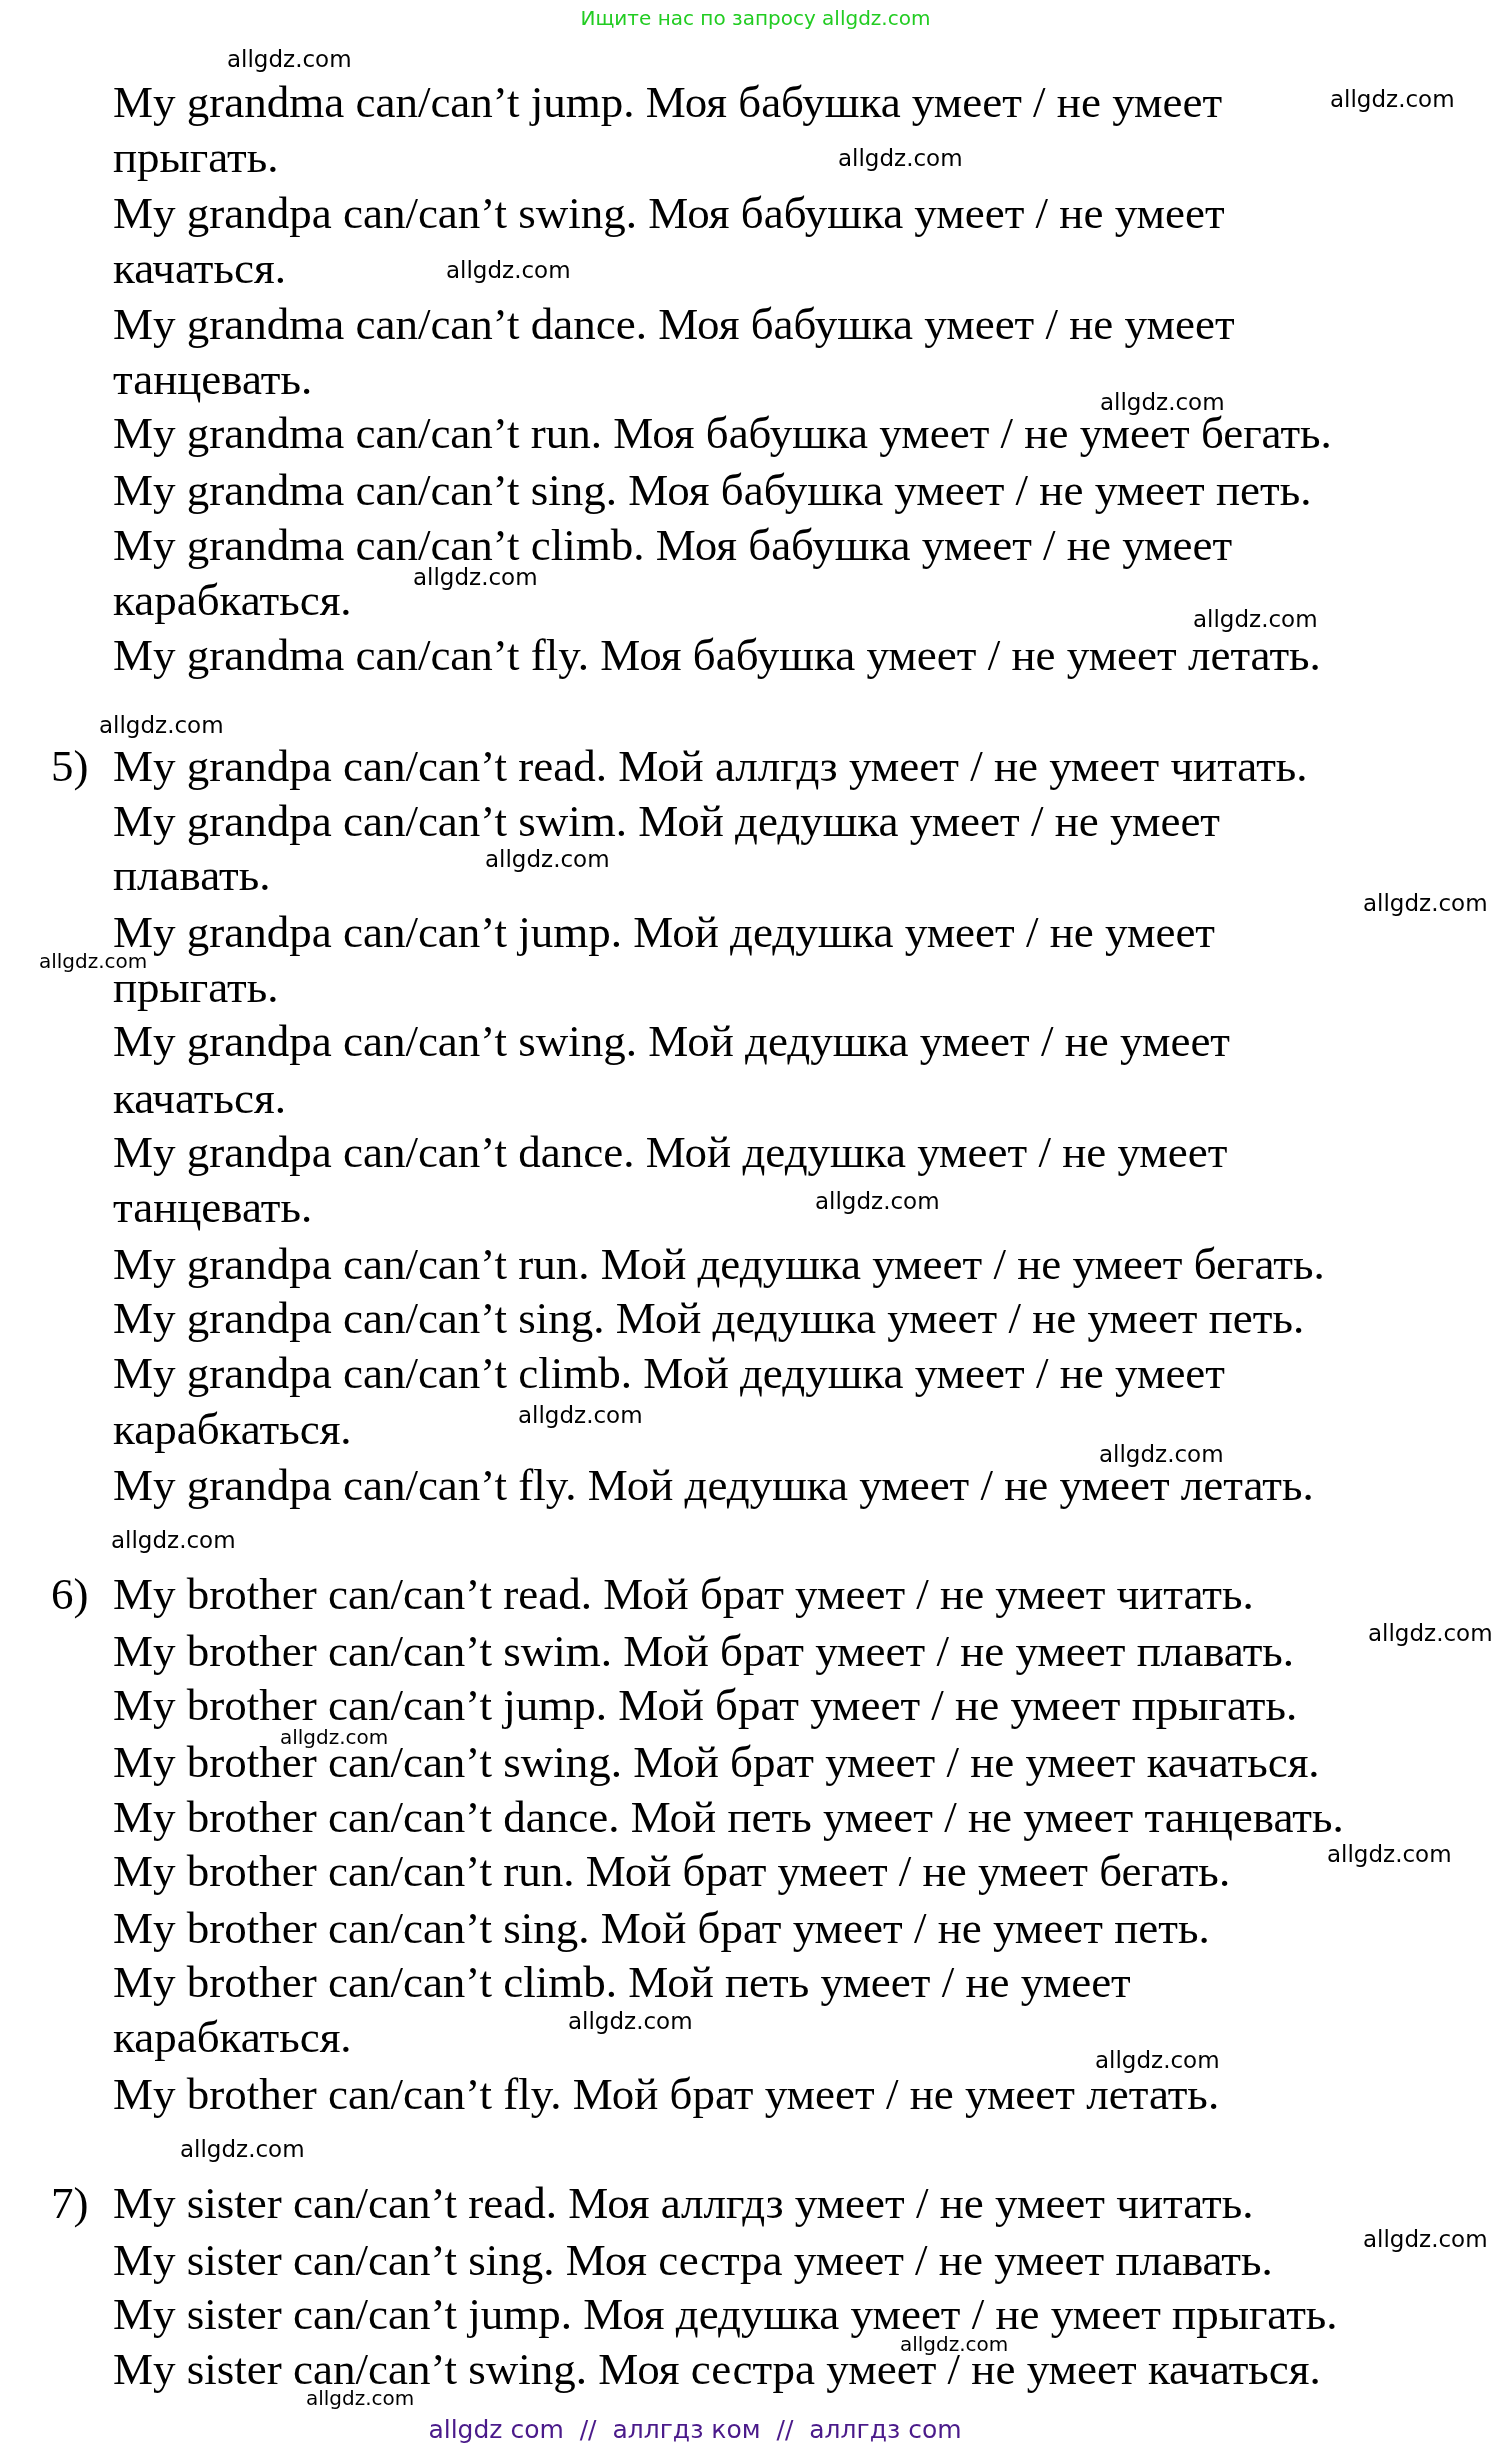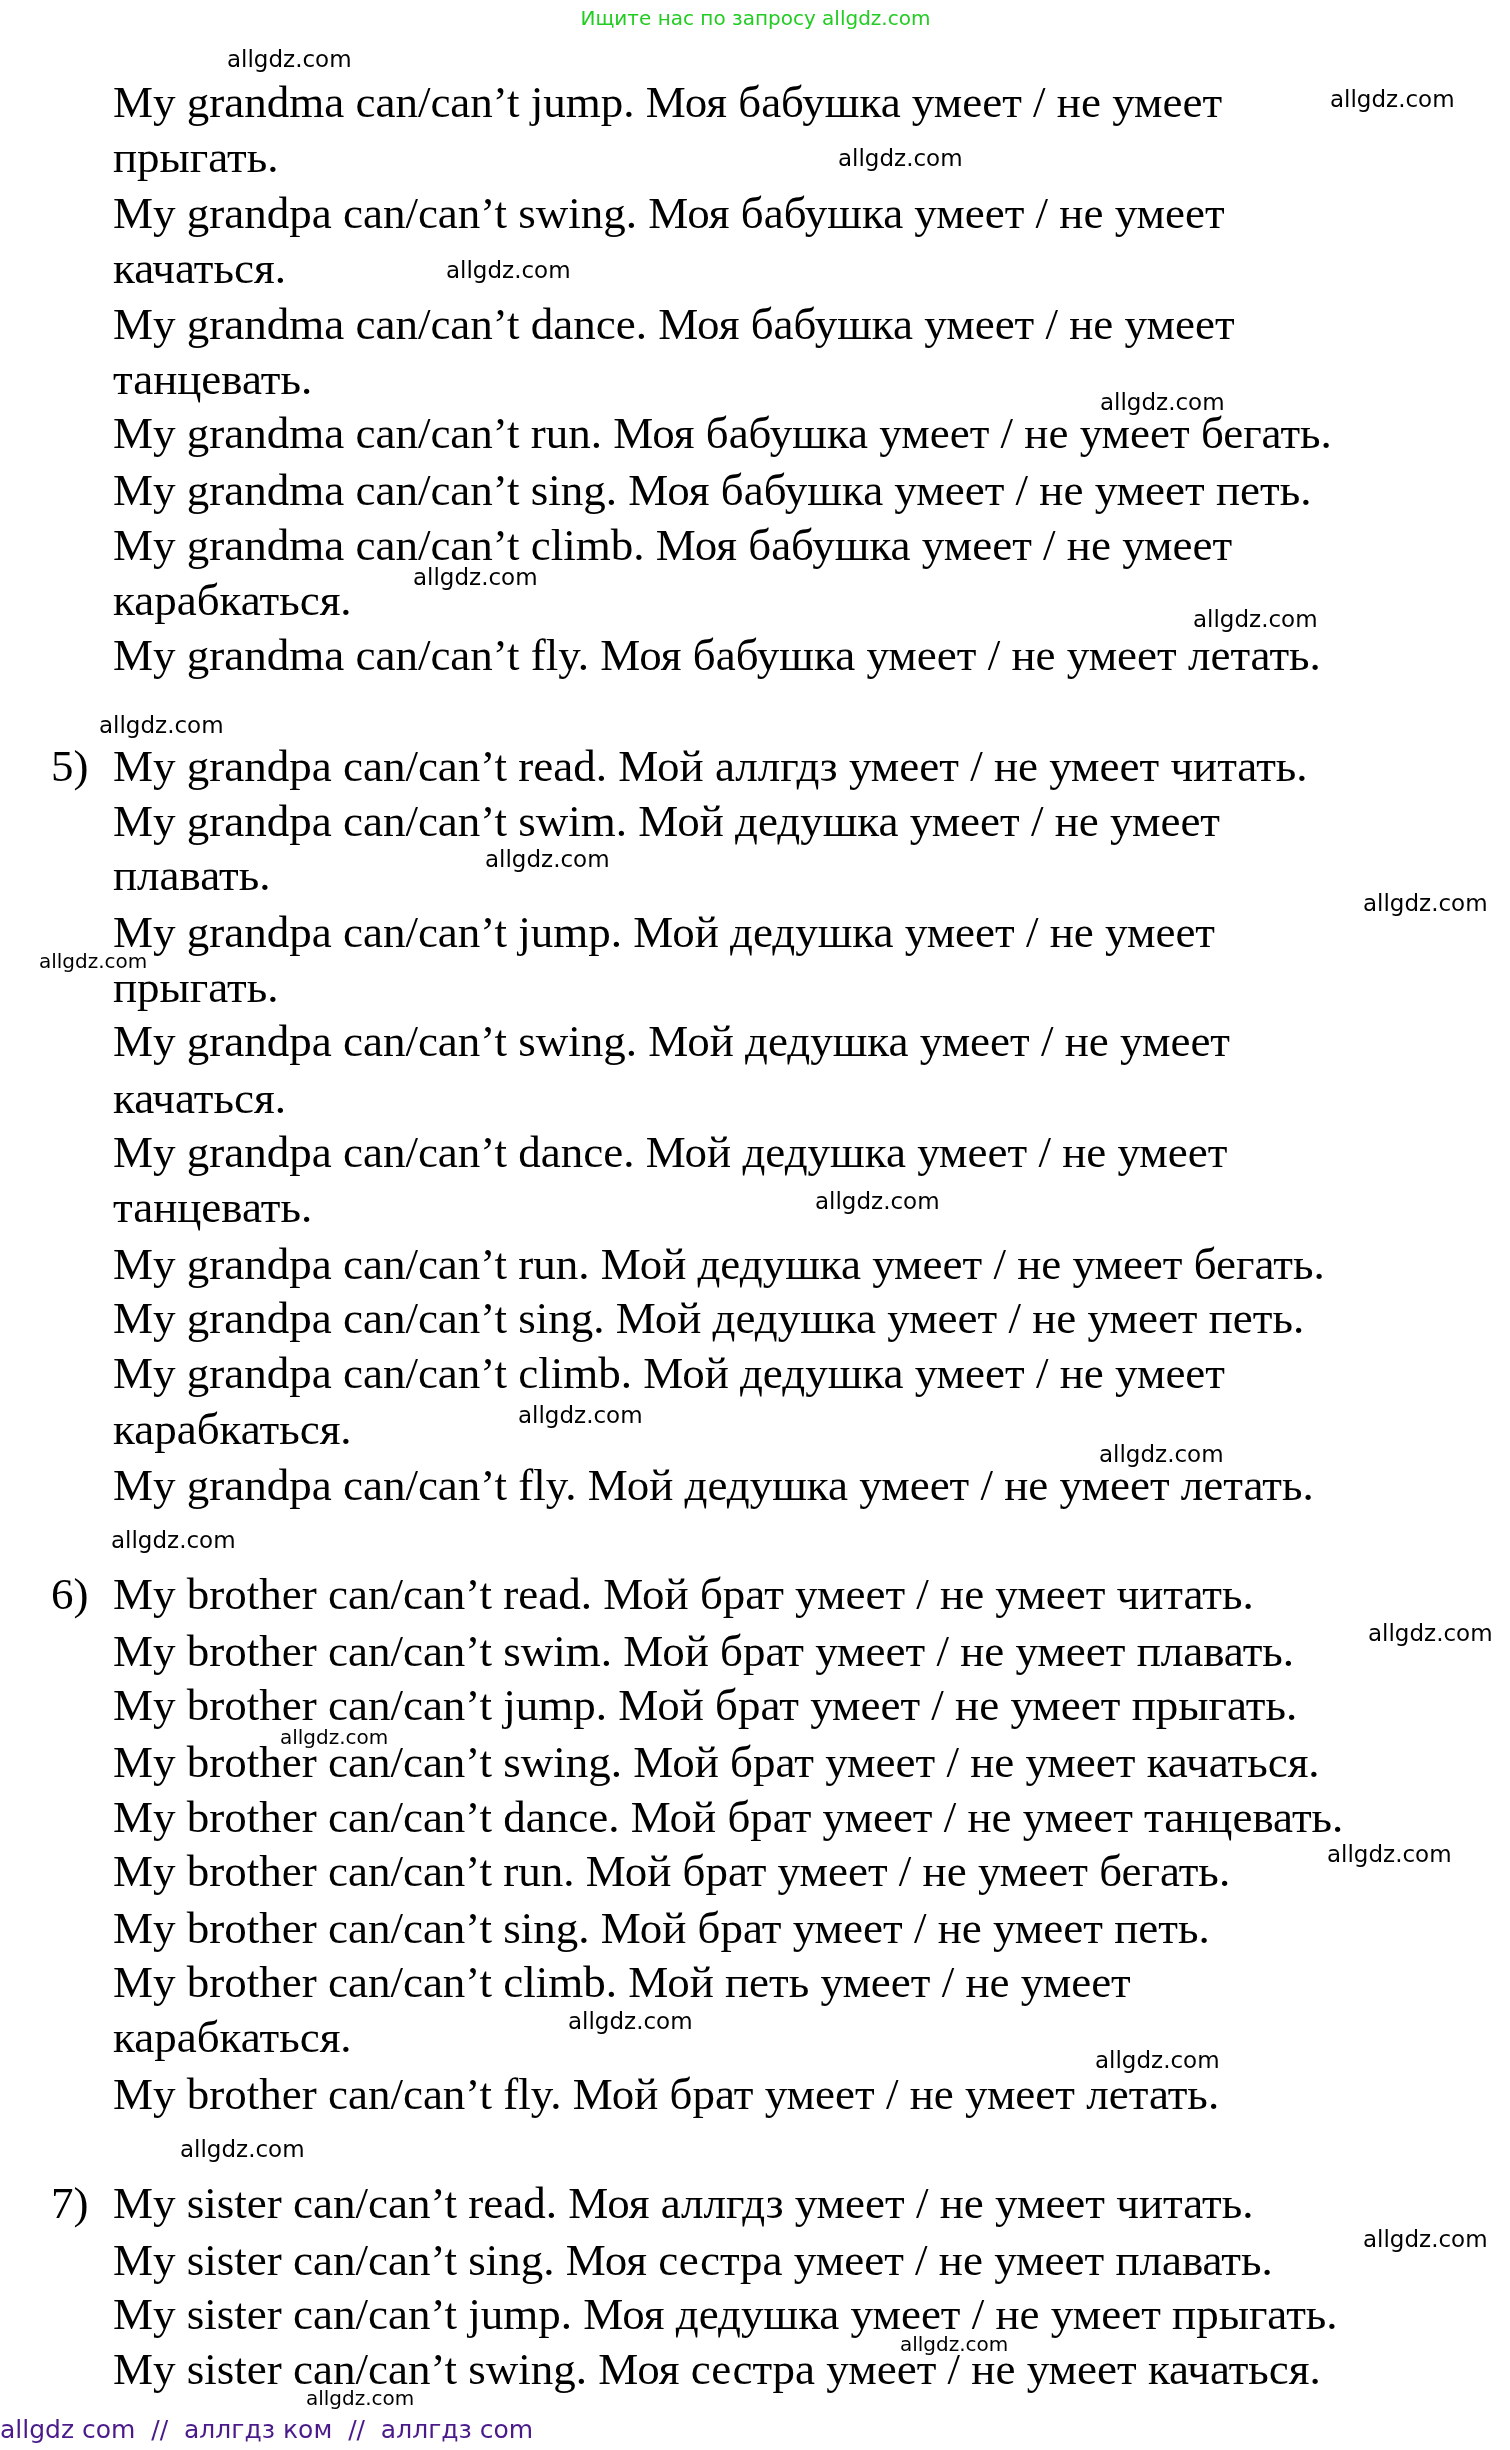--- a/index.html
+++ b/index.html
@@ -1,19 +1,19 @@
 <!DOCTYPE html>
 <html style="font-size:13px"><head>
 <meta charset="utf-8">
 <style>
   html,body{margin:0;padding:0;background:#fff;}
   body{width:1511px;height:2450px;position:relative;overflow:hidden;}
   .header{position:absolute;top:0;left:0;width:1511px;text-align:center;top:1.6px;
     font-family:"DejaVu Sans",sans-serif;font-size:20px;color:#22cc22;line-height:33px;}
-  .footer{position:absolute;left:0;width:1390px;top:2413px;
+  .footer{position:absolute;left:0;width:1390px;text-align:center;top:2413px;
     font-family:"DejaVu Sans",sans-serif;font-size:25px;color:#4a1a8a;line-height:33px;}
   .line{position:absolute;left:113px;font-family:"Liberation Serif",serif;font-size:45px;
     color:#000;white-space:nowrap;line-height:53px;transform:translateY(-50%);}
   .num{position:absolute;left:51px;font-family:"Liberation Serif",serif;font-size:45px;
     color:#000;line-height:53px;transform:translateY(-50%);}
   .wm{position:absolute;font-family:"DejaVu Sans",sans-serif;font-size:23px;color:#000;
     white-space:nowrap;line-height:26px;transform:translateY(-50%);}
 </style>
 </head>
 <body>
@@ -48,21 +48,21 @@
   <div class="line" style="top:1318px">My grandpa can/can’t sing. Мой дедушка умеет / не умеет петь.</div>
   <div class="line" style="top:1373px">My grandpa can/can’t climb. Мой дедушка умеет / не умеет</div>
   <div class="line" style="top:1429px">карабкаться.</div>
   <div class="line" style="top:1485px">My grandpa can/can’t fly. Мой дедушка умеет / не умеет летать.</div>
 
   <div class="num" style="top:1594px">6)</div>
   <div class="line" style="top:1594px">My brother can/can’t read. Мой брат умеет / не умеет читать.</div>
   <div class="line" style="top:1651px">My brother can/can’t swim. Мой брат умеет / не умеет плавать.</div>
   <div class="line" style="top:1705px">My brother can/can’t jump. Мой брат умеет / не умеет прыгать.</div>
   <div class="line" style="top:1762px">My brother can/can’t swing. Мой брат умеет / не умеет качаться.</div>
-  <div class="line" style="top:1817px">My brother can/can’t dance. Мой брат умеет / не умеет танцевать.</div>
+  <div class="line" style="top:1817px">My brother can/can’t dance. Мой петь умеет / не умеет танцевать.</div>
   <div class="line" style="top:1871px">My brother can/can’t run. Мой брат умеет / не умеет бегать.</div>
   <div class="line" style="top:1928px">My brother can/can’t sing. Мой брат умеет / не умеет петь.</div>
   <div class="line" style="top:1982px">My brother can/can’t climb. Мой петь умеет / не умеет</div>
   <div class="line" style="top:2037px">карабкаться.</div>
   <div class="line" style="top:2094px">My brother can/can’t fly. Мой брат умеет / не умеет летать.</div>
 
   <div class="num" style="top:2203px">7)</div>
   <div class="line" style="top:2203px">My sister can/can’t read. Моя аллгдз умеет / не умеет читать.</div>
   <div class="line" style="top:2260px">My sister can/can’t sing. Моя сестра умеет / не умеет плавать.</div>
   <div class="line" style="top:2314px">My sister can/can’t jump. Моя дедушка умеет / не умеет прыгать.</div>

